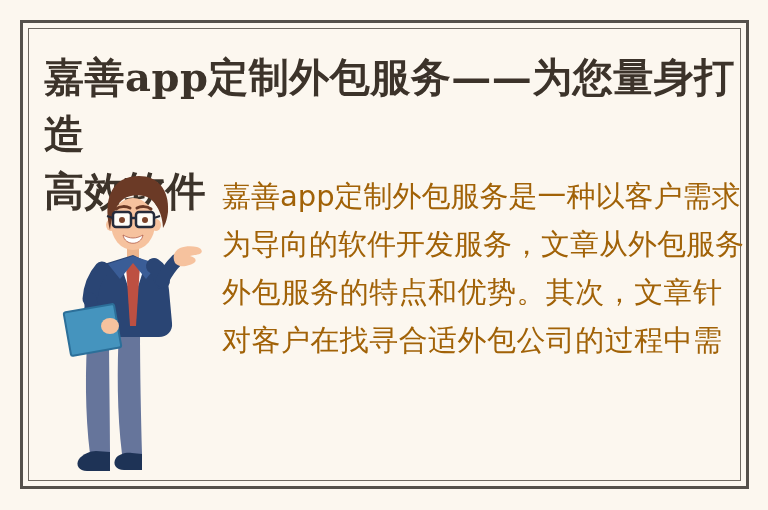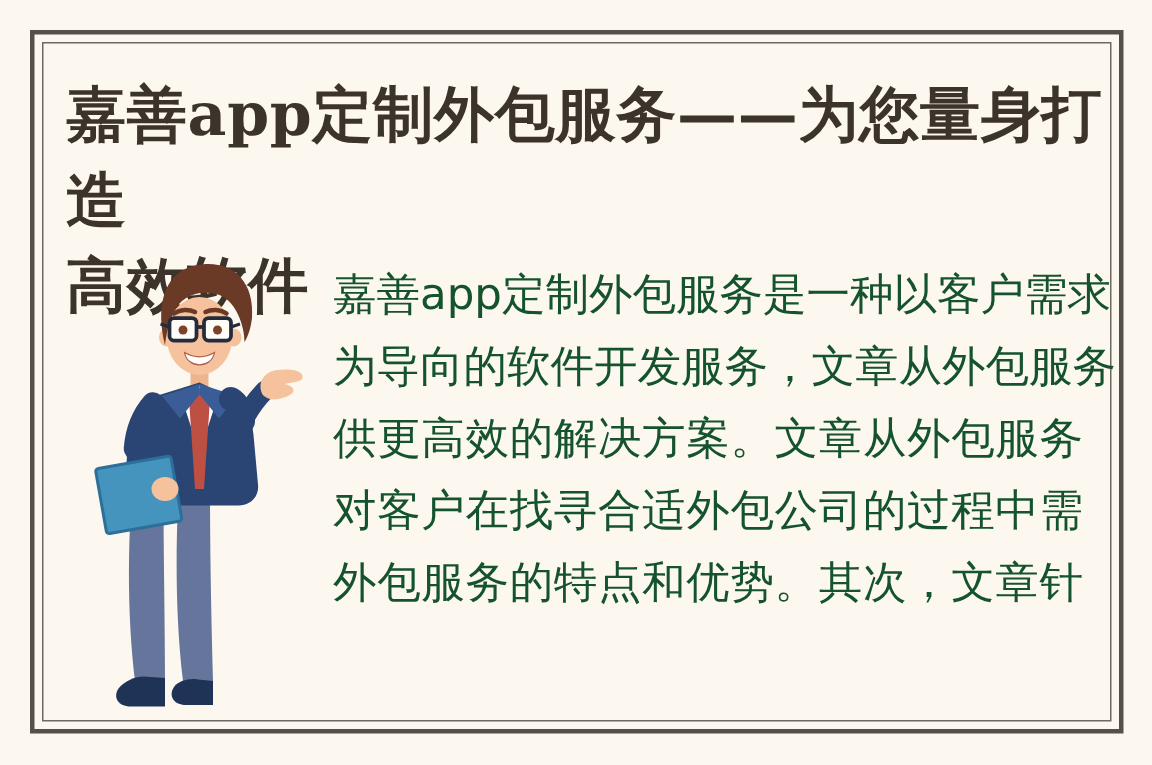--- a/index.html
+++ b/index.html
@@ -27,21 +27,21 @@
     white-space:pre-line;
     letter-spacing:0.5px;
   }
   .illustration {
     position:absolute; left:40px; top:168px; width:170px; height:310px;
   }
   .illustration svg { width:170px; height:310px; display:block; }
   .summary {
     position:absolute; left:222px; top:172px; width:500px;
     font-size:29px; line-height:48px;
-    color:#14532d;
+    color:#a16207;
   }
   .summary-line {
     height:48px;
     text-align:justify;
     text-align-last:justify;
     white-space:nowrap;
   }
   .book-rect { stroke:#2c6f99; stroke-width:2; }
   .mouth { stroke:#b05c47; stroke-width:0.8; }
 </style>
@@ -105,17 +105,16 @@
           <circle cx="105" cy="52" r="3" fill="#7c432a"></circle>
         </g>
         <path class="mouth" d="M83,67 C85,78 101,78 103,67 C96,71 90,71 83,67 Z" fill="#ffffff"></path>
       </g>
     </svg>
   </div>
 
   <div class="summary">
     <div class="summary-line">嘉善app定制外包服务是一种以客户需求</div>
     <div class="summary-line">为导向的软件开发服务，文章从外包服务</div>
-    <div class="summary-line">供更高效的解决方案。文章从外包服务</div>
+    <div class="summary-line">外包服务的特点和优势。其次，文章针</div>
     <div class="summary-line">对客户在找寻合适外包公司的过程中需</div>
-    <div class="summary-line">外包服务的特点和优势。其次，文章针</div>
   </div>
 </div>
 
 </body></html>

